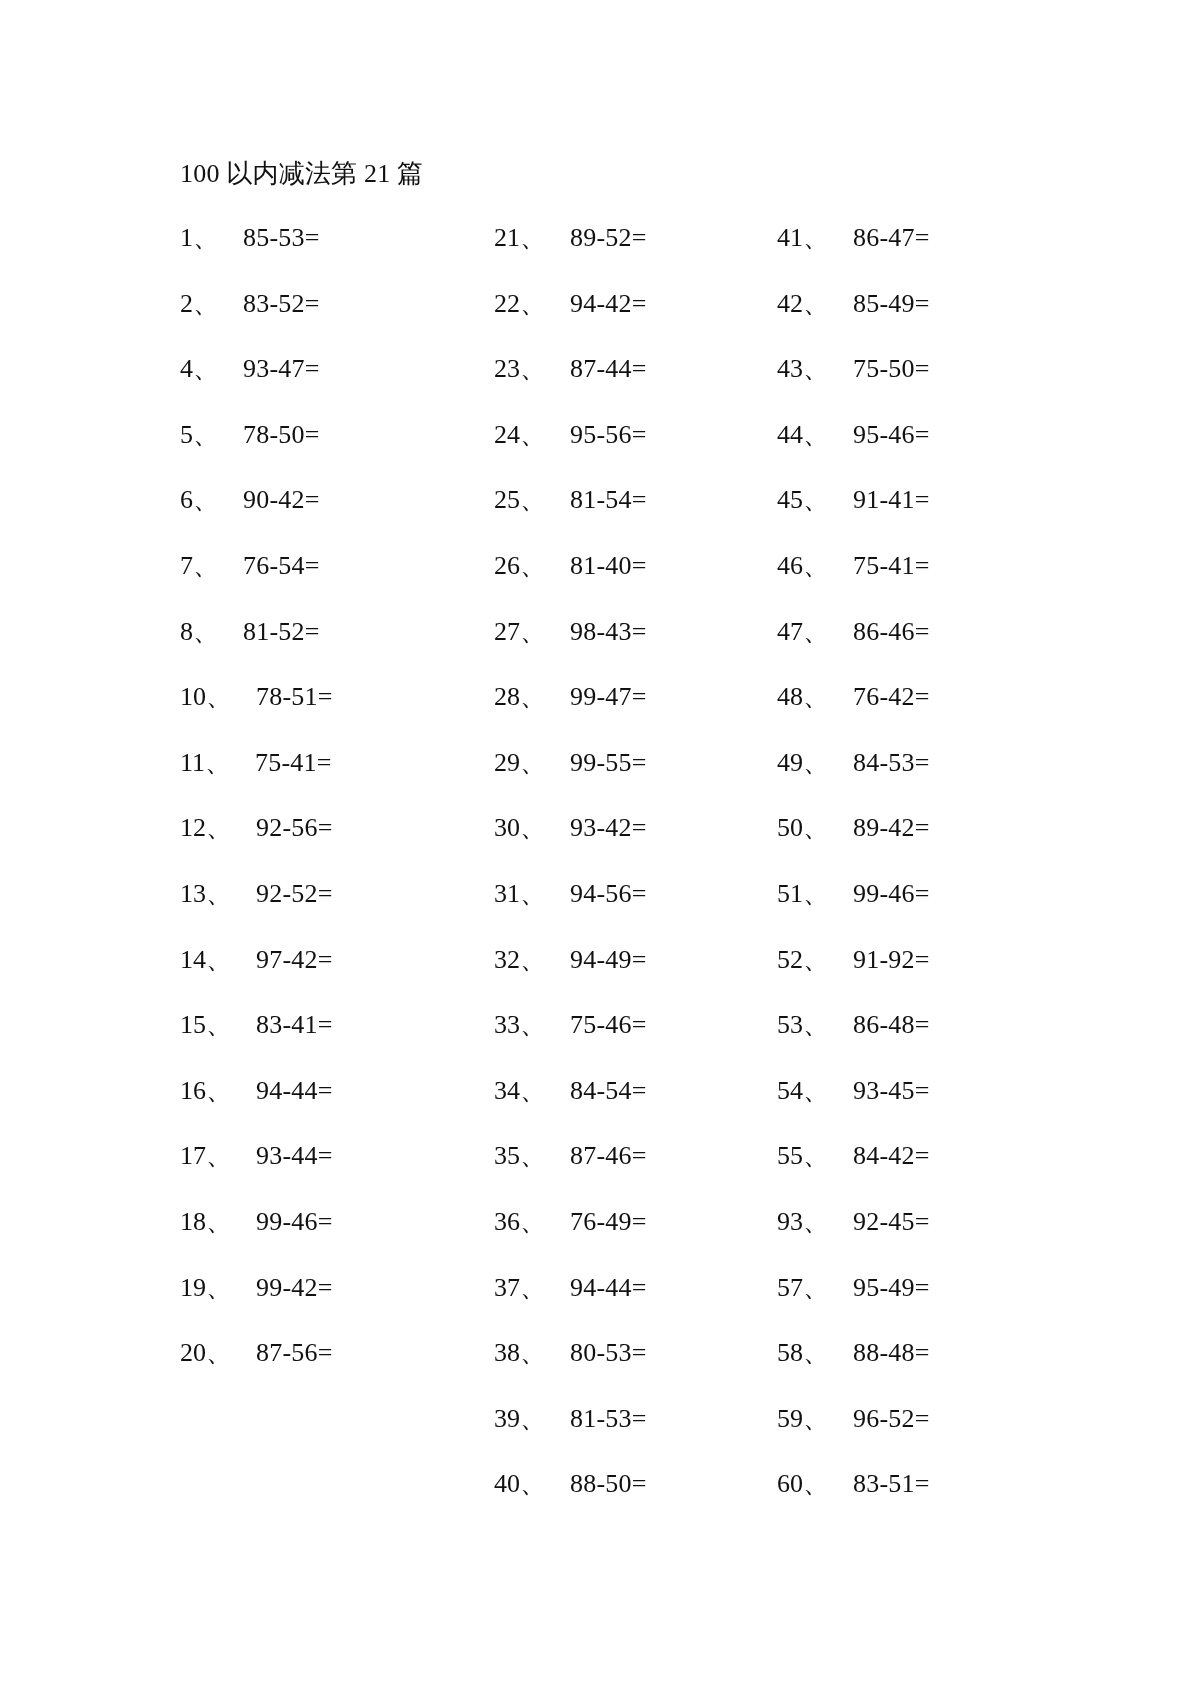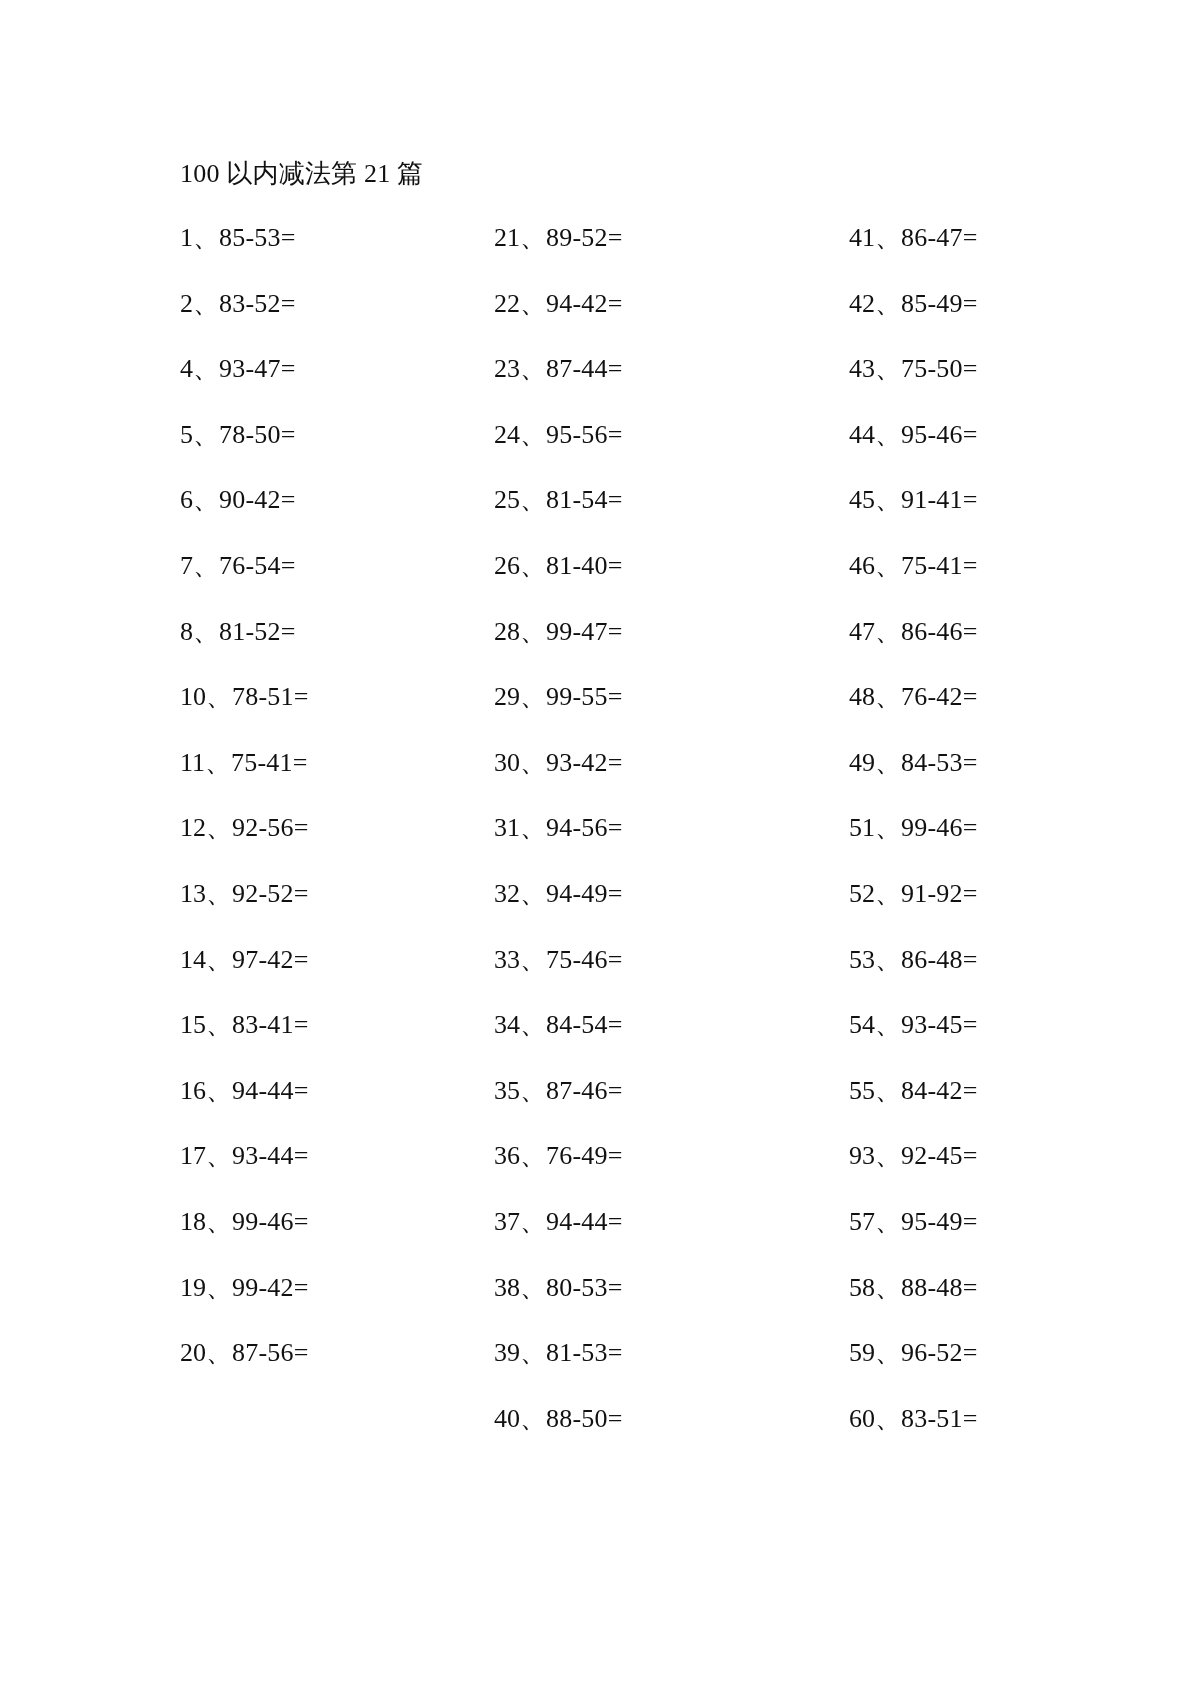--- a/index.html
+++ b/index.html
@@ -33,30 +33,30 @@
       white-space: nowrap;
       letter-spacing: 0.2px;
     }
     .column {
       position: absolute;
       top: 221px;
       width: 290px;
     }
     .col-1 { left: 180px; }
     .col-2 { left: 494px; }
-    .col-3 { left: 849px; }
+    .col-3 { left: 777px; }
     .problem {
       height: 65.6px;
       font-size: 26px;
       line-height: 34px;
       white-space: nowrap;
     }
     .num { }
     .sep { display: inline-block; width: 26px; text-align: left; }
-    .expr { letter-spacing: 0.2px; }
+    .expr { letter-spacing: 0.2px; margin-left: 24px; }
   </style>
 </head>
 <body>
 
 <div class="page">
   <div class="title">100 以内减法第 21 篇</div>
 
   <div class="column col-1">
       <div class="problem"><span class="num">1</span><span class="sep">、</span><span class="expr">85-53=</span></div>
       <div class="problem"><span class="num">2</span><span class="sep">、</span><span class="expr">83-52=</span></div>
@@ -77,20 +77,21 @@
       <div class="problem"><span class="num">19</span><span class="sep">、</span><span class="expr">99-42=</span></div>
       <div class="problem"><span class="num">20</span><span class="sep">、</span><span class="expr">87-56=</span></div>
     </div>
   <div class="column col-2">
       <div class="problem"><span class="num">21</span><span class="sep">、</span><span class="expr">89-52=</span></div>
       <div class="problem"><span class="num">22</span><span class="sep">、</span><span class="expr">94-42=</span></div>
       <div class="problem"><span class="num">23</span><span class="sep">、</span><span class="expr">87-44=</span></div>
       <div class="problem"><span class="num">24</span><span class="sep">、</span><span class="expr">95-56=</span></div>
       <div class="problem"><span class="num">25</span><span class="sep">、</span><span class="expr">81-54=</span></div>
       <div class="problem"><span class="num">26</span><span class="sep">、</span><span class="expr">81-40=</span></div>
+      <div class="problem"><span class="num">27</span><span class="sep">、</span><span class="expr">98-43=</span></div>
       <div class="problem"><span class="num">28</span><span class="sep">、</span><span class="expr">99-47=</span></div>
       <div class="problem"><span class="num">29</span><span class="sep">、</span><span class="expr">99-55=</span></div>
       <div class="problem"><span class="num">30</span><span class="sep">、</span><span class="expr">93-42=</span></div>
       <div class="problem"><span class="num">31</span><span class="sep">、</span><span class="expr">94-56=</span></div>
       <div class="problem"><span class="num">32</span><span class="sep">、</span><span class="expr">94-49=</span></div>
       <div class="problem"><span class="num">33</span><span class="sep">、</span><span class="expr">75-46=</span></div>
       <div class="problem"><span class="num">34</span><span class="sep">、</span><span class="expr">84-54=</span></div>
       <div class="problem"><span class="num">35</span><span class="sep">、</span><span class="expr">87-46=</span></div>
       <div class="problem"><span class="num">36</span><span class="sep">、</span><span class="expr">76-49=</span></div>
       <div class="problem"><span class="num">37</span><span class="sep">、</span><span class="expr">94-44=</span></div>
@@ -101,20 +102,21 @@
   <div class="column col-3">
       <div class="problem"><span class="num">41</span><span class="sep">、</span><span class="expr">86-47=</span></div>
       <div class="problem"><span class="num">42</span><span class="sep">、</span><span class="expr">85-49=</span></div>
       <div class="problem"><span class="num">43</span><span class="sep">、</span><span class="expr">75-50=</span></div>
       <div class="problem"><span class="num">44</span><span class="sep">、</span><span class="expr">95-46=</span></div>
       <div class="problem"><span class="num">45</span><span class="sep">、</span><span class="expr">91-41=</span></div>
       <div class="problem"><span class="num">46</span><span class="sep">、</span><span class="expr">75-41=</span></div>
       <div class="problem"><span class="num">47</span><span class="sep">、</span><span class="expr">86-46=</span></div>
       <div class="problem"><span class="num">48</span><span class="sep">、</span><span class="expr">76-42=</span></div>
       <div class="problem"><span class="num">49</span><span class="sep">、</span><span class="expr">84-53=</span></div>
+      <div class="problem"><span class="num">50</span><span class="sep">、</span><span class="expr">89-42=</span></div>
       <div class="problem"><span class="num">51</span><span class="sep">、</span><span class="expr">99-46=</span></div>
       <div class="problem"><span class="num">52</span><span class="sep">、</span><span class="expr">91-92=</span></div>
       <div class="problem"><span class="num">53</span><span class="sep">、</span><span class="expr">86-48=</span></div>
       <div class="problem"><span class="num">54</span><span class="sep">、</span><span class="expr">93-45=</span></div>
       <div class="problem"><span class="num">55</span><span class="sep">、</span><span class="expr">84-42=</span></div>
       <div class="problem"><span class="num">93</span><span class="sep">、</span><span class="expr">92-45=</span></div>
       <div class="problem"><span class="num">57</span><span class="sep">、</span><span class="expr">95-49=</span></div>
       <div class="problem"><span class="num">58</span><span class="sep">、</span><span class="expr">88-48=</span></div>
       <div class="problem"><span class="num">59</span><span class="sep">、</span><span class="expr">96-52=</span></div>
       <div class="problem"><span class="num">60</span><span class="sep">、</span><span class="expr">83-51=</span></div>

